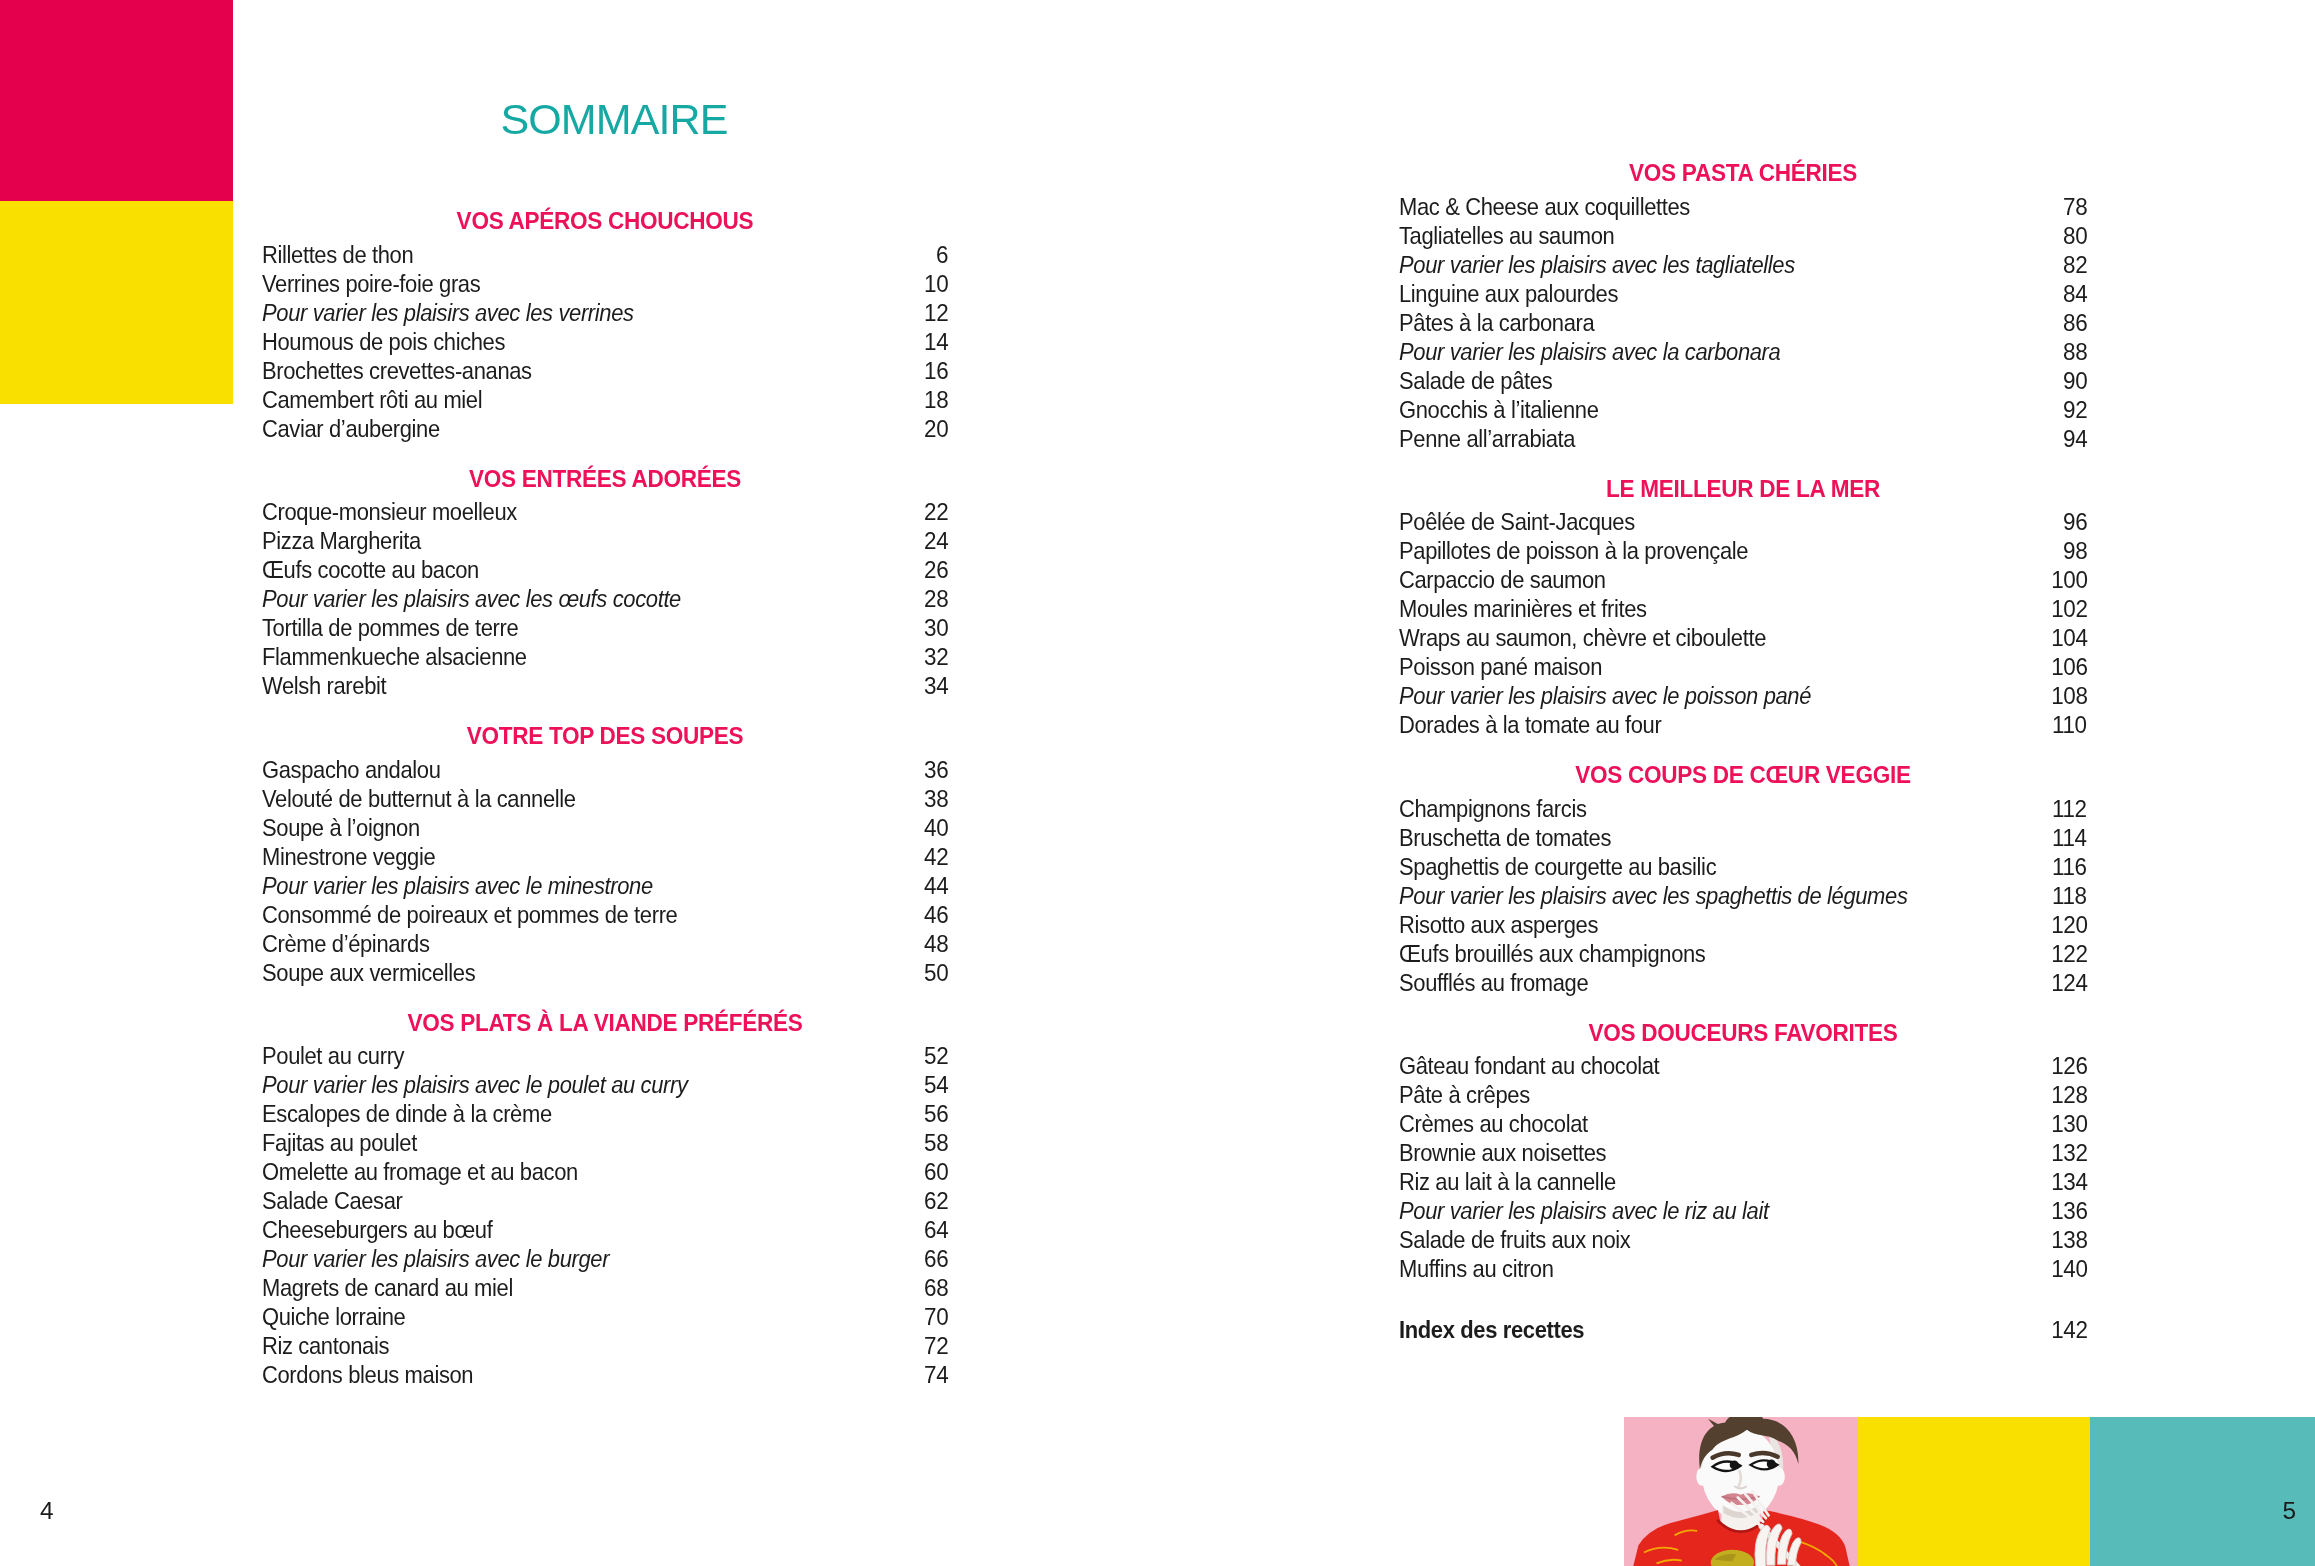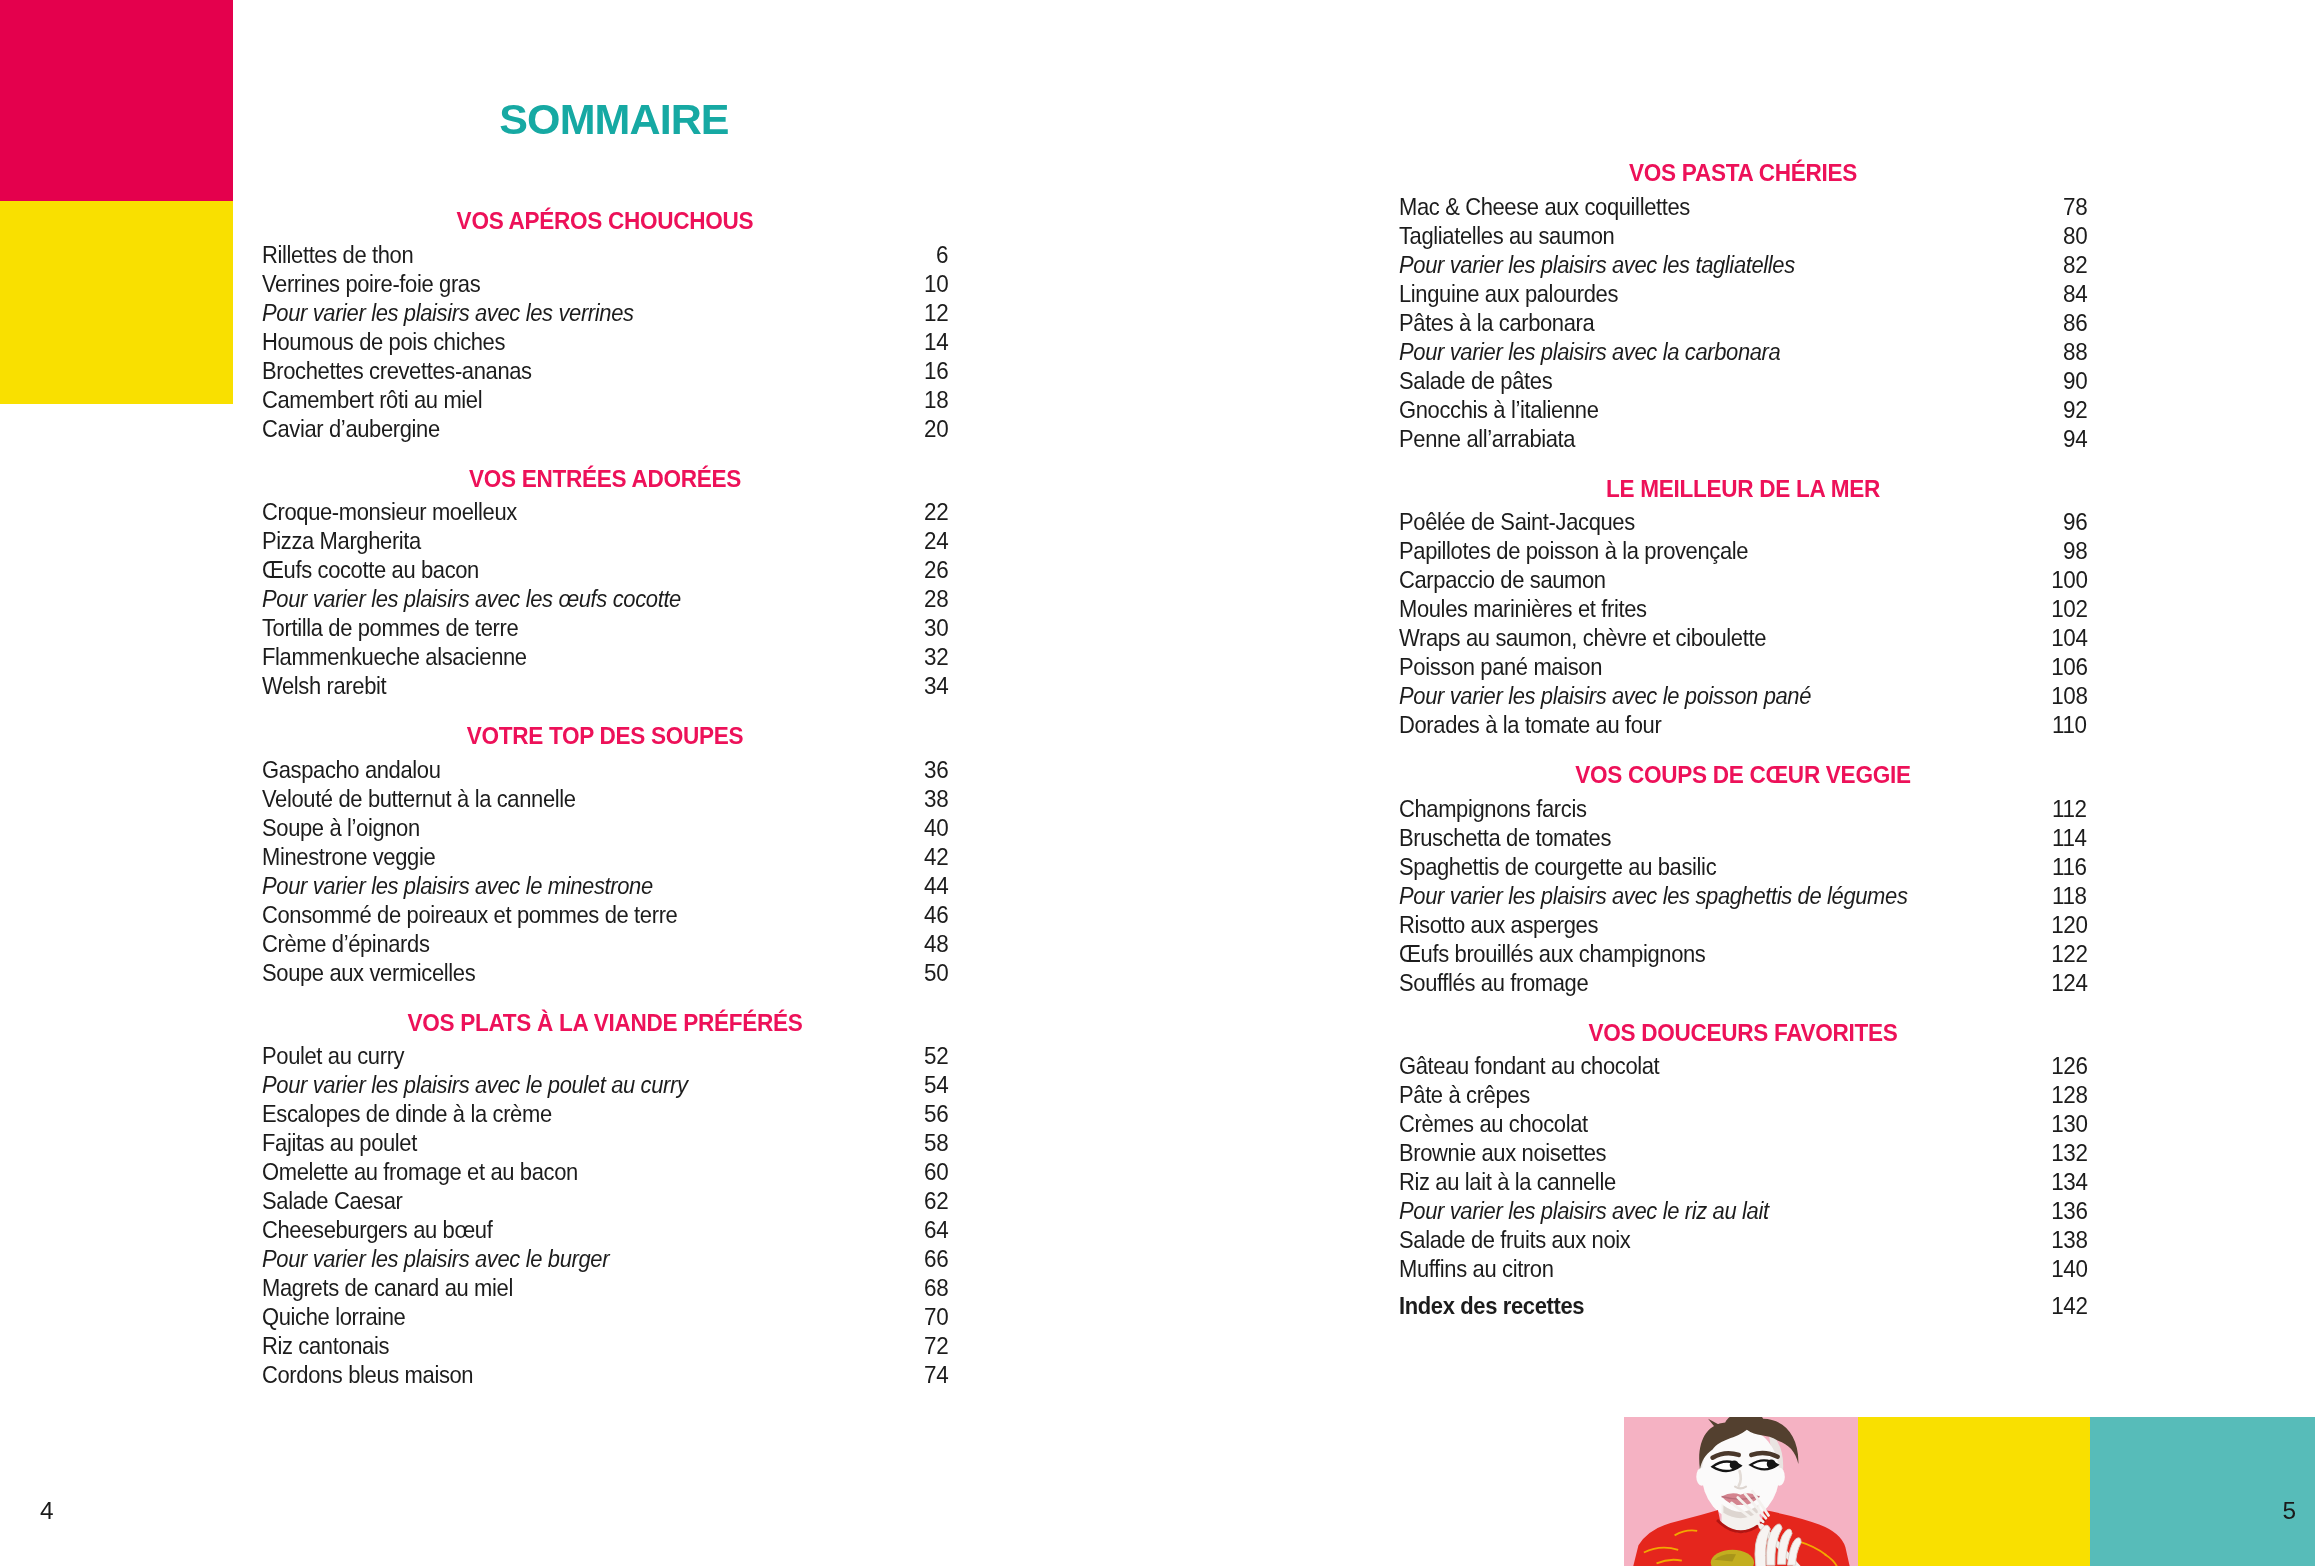--- a/index.html
+++ b/index.html
@@ -13,21 +13,21 @@
   .blk{position:absolute;}
   .blk-crimson{left:0;top:0;width:233px;height:201px;background:#e4004d;}
   .blk-yellow-top{left:0;top:201px;width:233px;height:203px;background:#f9e000;}
   .blk-pink-bottom{left:1624px;top:1417px;width:234px;height:150px;background:#f5b2c3;overflow:hidden;}
   .blk-yellow-bottom{left:1858px;top:1417px;width:232px;height:150px;background:#f9e000;}
   .blk-teal-bottom{left:2090px;top:1417px;width:226px;height:150px;background:#57bcb9;}
 
   
   .title{
     position:absolute;left:262px;top:98px;width:704px;
-    text-align:center;font-size:43px;line-height:43px;font-weight:bold;
+    text-align:center;font-size:43px;line-height:43px;font-weight:normal;
     color:#16a9a3;letter-spacing:-0.9px;
   }
 
   
   .col{position:absolute;top:159px;}
   #left-col{left:262px;width:686px;margin-top:48px;}
   #right-col{left:1399px;width:688px;}
 
   .sec-title{
     font-size:23.5px;line-height:29px;font-weight:bold;color:#ed1159;
@@ -42,21 +42,21 @@
   }
   .row .label{
     display:inline-block;white-space:nowrap;
     transform:scaleX(.9);transform-origin:0 50%;
   }
   .row .num{
     display:inline-block;white-space:nowrap;
     transform:scaleX(.92);transform-origin:100% 50%;
   }
   .row .label.it{font-style:italic;}
-  .idx-row{margin-top:8px;}
+  .idx-row{margin-top:32px;}
   .idx-row .label{font-weight:bold;}
 
   
   .pnum{position:absolute;font-size:24.4px;line-height:29px;color:#1a1a1a;z-index:5;}
   .pnum-left{left:40px;top:1496px;}
   .pnum-right{left:2242px;top:1496px;width:54px;text-align:right;}
 </style>
 </head>
 <body>
 

